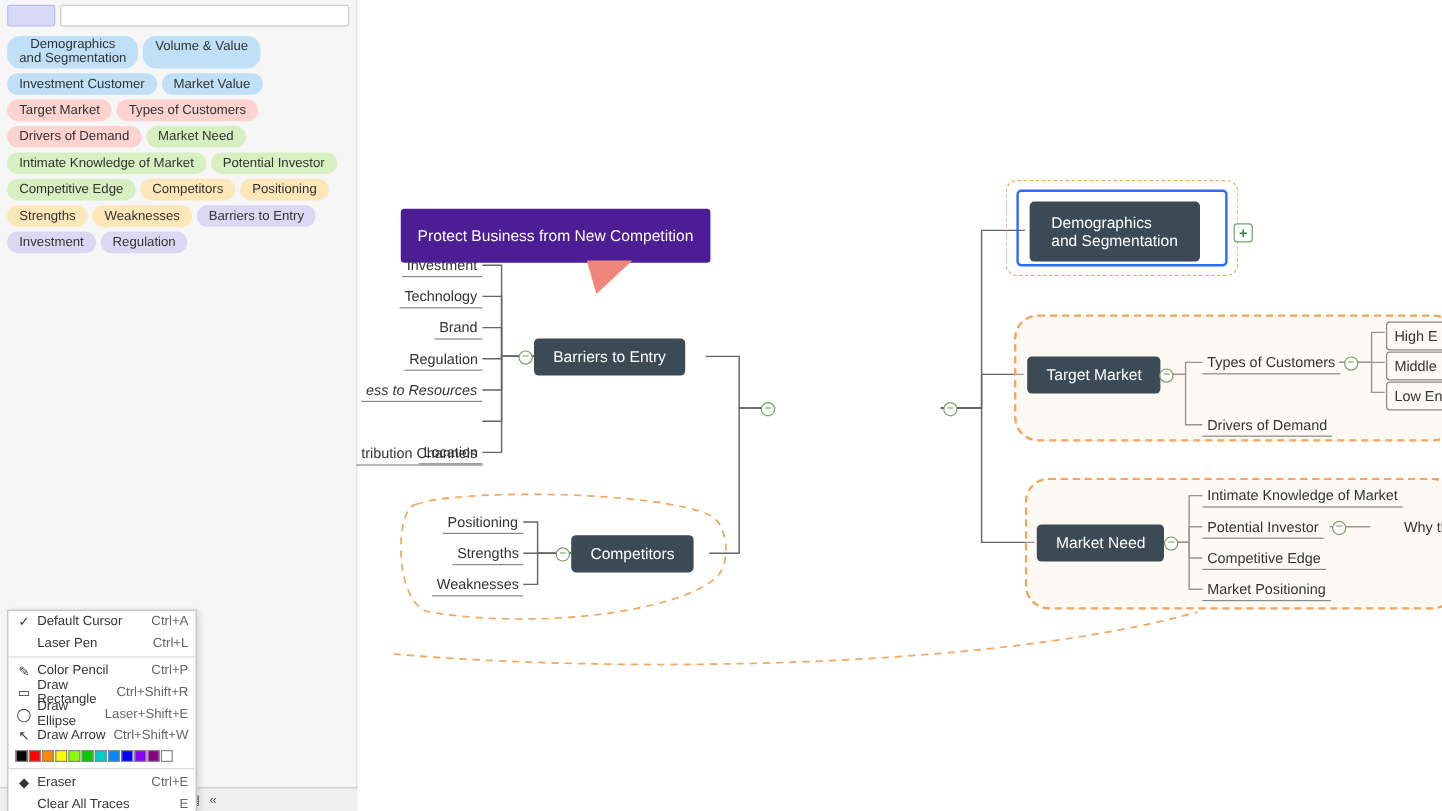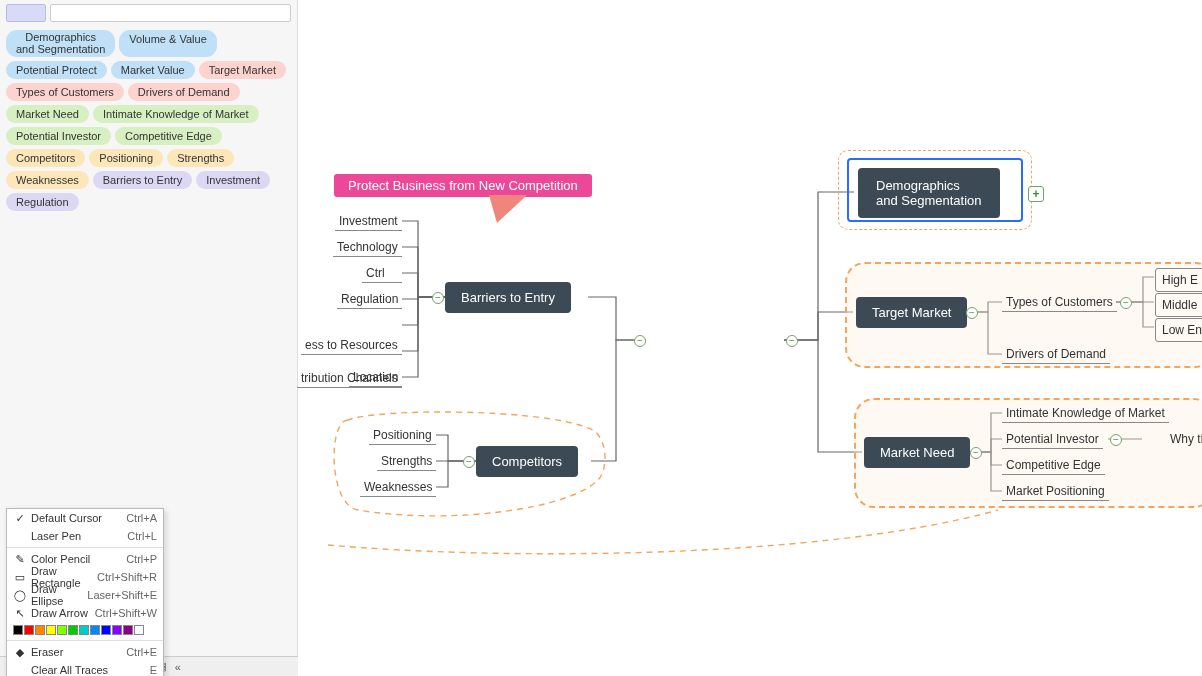--- a/index.html
+++ b/index.html
@@ -38,40 +38,40 @@
 
 
 .canvas{position:absolute;left:298px;top:0;right:0;bottom:0;background:#fff}
 .node{position:absolute;padding:8px 16px;border-radius:4px;font-size:13px;white-space:nowrap}
 .node.dark{background:#3b4a54;color:#fff}
 .node.red{background:#ef6b5f;color:#fff;font-size:16px;padding:14px 22px}
 .leaf{position:absolute;font-size:12px;color:#333;border-bottom:1px solid #888;padding:2px 4px;white-space:nowrap}
 .group{position:absolute;border:2px dashed #f3a55b;border-radius:20px;background:rgba(253,238,222,.35)}
 .sel{position:absolute;border:2px solid #2b6bff;border-radius:4px}
 .sel-dash{position:absolute;border:1px dashed #f3a55b;border-radius:10px}
-.callout{position:absolute;background:#ec4899;color:#fff;padding:4px 14px;border-radius:3px;font-size:13px}
+.callout{position:absolute;background:#4c1d95;color:#fff;padding:15px 14px;border-radius:3px;font-size:13px}
 .callout::after{content:"";position:absolute;left:60%;bottom:-26px;border-left:8px solid transparent;border-right:30px solid transparent;border-top:28px solid #f0857c}
 .plus{position:absolute;width:16px;height:16px;border:1px solid #6aa865;border-radius:3px;background:#fff;display:flex;align-items:center;justify-content:center;color:#3a8a34;font-weight:bold;cursor:pointer}
 .toggle{position:absolute;width:12px;height:12px;border:1px solid #7aa06a;border-radius:50%;background:#fff;display:flex;align-items:center;justify-content:center;font-size:10px;color:#5a8a4a;line-height:1}
 svg.wires{position:absolute;left:0;top:0;width:100%;height:100%;pointer-events:none}
 svg.wires path{fill:none;stroke:#666;stroke-width:1.2}
 svg.dashes path{fill:none;stroke:#f3a55b;stroke-width:1.4;stroke-dasharray:6 5}
 </style>
 </head>
 <body>
 
 <div class="panel">
   <div class="panel-inputrow">
     <div class="mini"></div>
     <div class="big"></div>
   </div>
   <div class="tags" id="tags">
       <span class="tag multi">Demographics<br>and Segmentation</span>
       <span class="tag blue">Volume &amp; Value</span>
-      <span class="tag blue">Potential Protect</span>
+      <span class="tag blue">Investment Customer</span>
       <span class="tag blue">Market Value</span>
       <span class="tag pink">Target Market</span>
       <span class="tag pink">Types of Customers</span>
       <span class="tag pink">Drivers of Demand</span>
       <span class="tag green">Market Need</span>
       <span class="tag green">Intimate Knowledge of Market</span>
       <span class="tag green">Potential Investor</span>
       <span class="tag green">Competitive Edge</span>
       <span class="tag yellow">Competitors</span>
       <span class="tag yellow">Positioning</span>
@@ -199,23 +199,23 @@
   <div class="toggle" style="left:336px;top:335px">−</div>
   <div class="toggle" style="left:488px;top:335px">−</div>
 
   <div class="node dark" style="left:147px;top:282px">
     <span>Barriers to Entry</span>
   </div>
   <div class="toggle" style="left:134px;top:292px">−</div>
   <div id="barriers-children">
       <div class="leaf" style="right: 800px; position: absolute; left: 37px; top: 212px;">Investment</div>
       <div class="leaf" style="right: 800px; position: absolute; left: 35px; top: 238px;">Technology</div>
-      <div class="leaf" style="right: 800px; position: absolute; left: 64px; top: 264px;">Ctrl</div>
+      <div class="leaf" style="right: 800px; position: absolute; left: 64px; top: 264px;">Brand</div>
       <div class="leaf" style="right: 800px; position: absolute; left: 39px; top: 290px;">Regulation</div>
-      <div class="leaf" style="right: 800px; position: absolute; left: 3px; top: 336px;">ess to Resources</div>
+      <div class="leaf" style="right: 800px; position: absolute; left: 3px; top: 316px; font-style: italic;">ess to Resources</div>
       <div class="leaf" style="right: 800px; position: absolute; left: -1px; top: 342px; margin-top: 27px;">tribution Channels</div>
       <div class="leaf" style="right: 800px; position: absolute; left: 51px; top: 368px;">Location</div>
     </div>
 
   <div class="node dark" style="left:178px;top:446px">
     <span>Competitors</span>
   </div>
   <div class="toggle" style="left:165px;top:456px">−</div>
   <div id="competitors-children">
       <div class="leaf" style="left: 71px; top: 426px;">Positioning</div>

